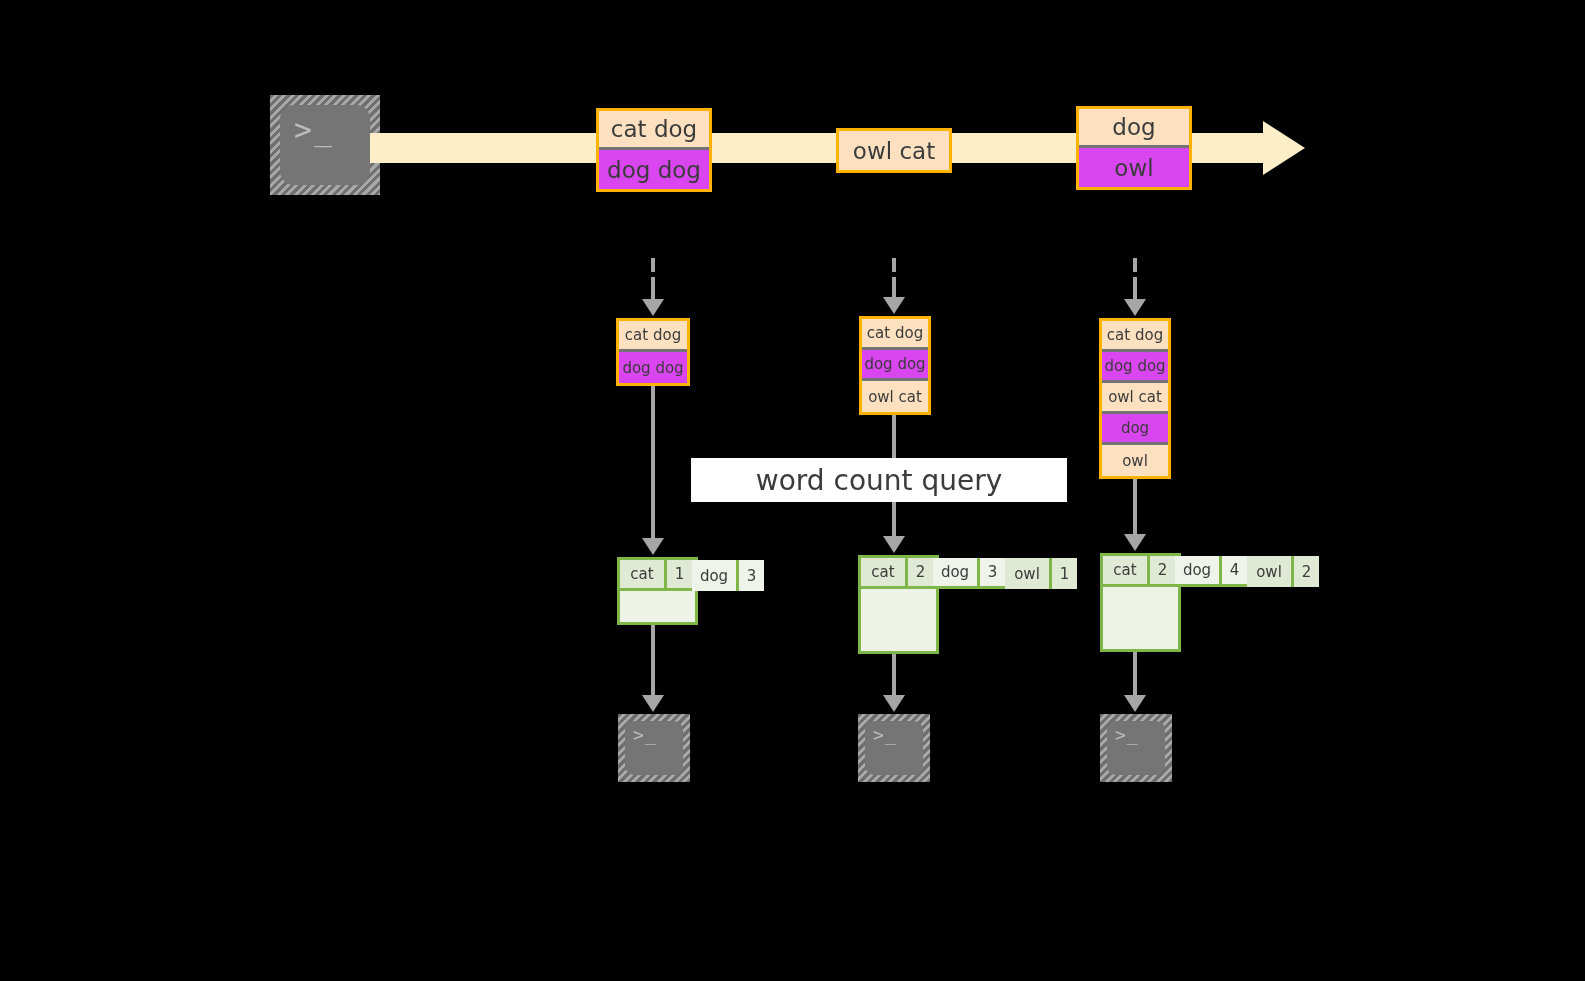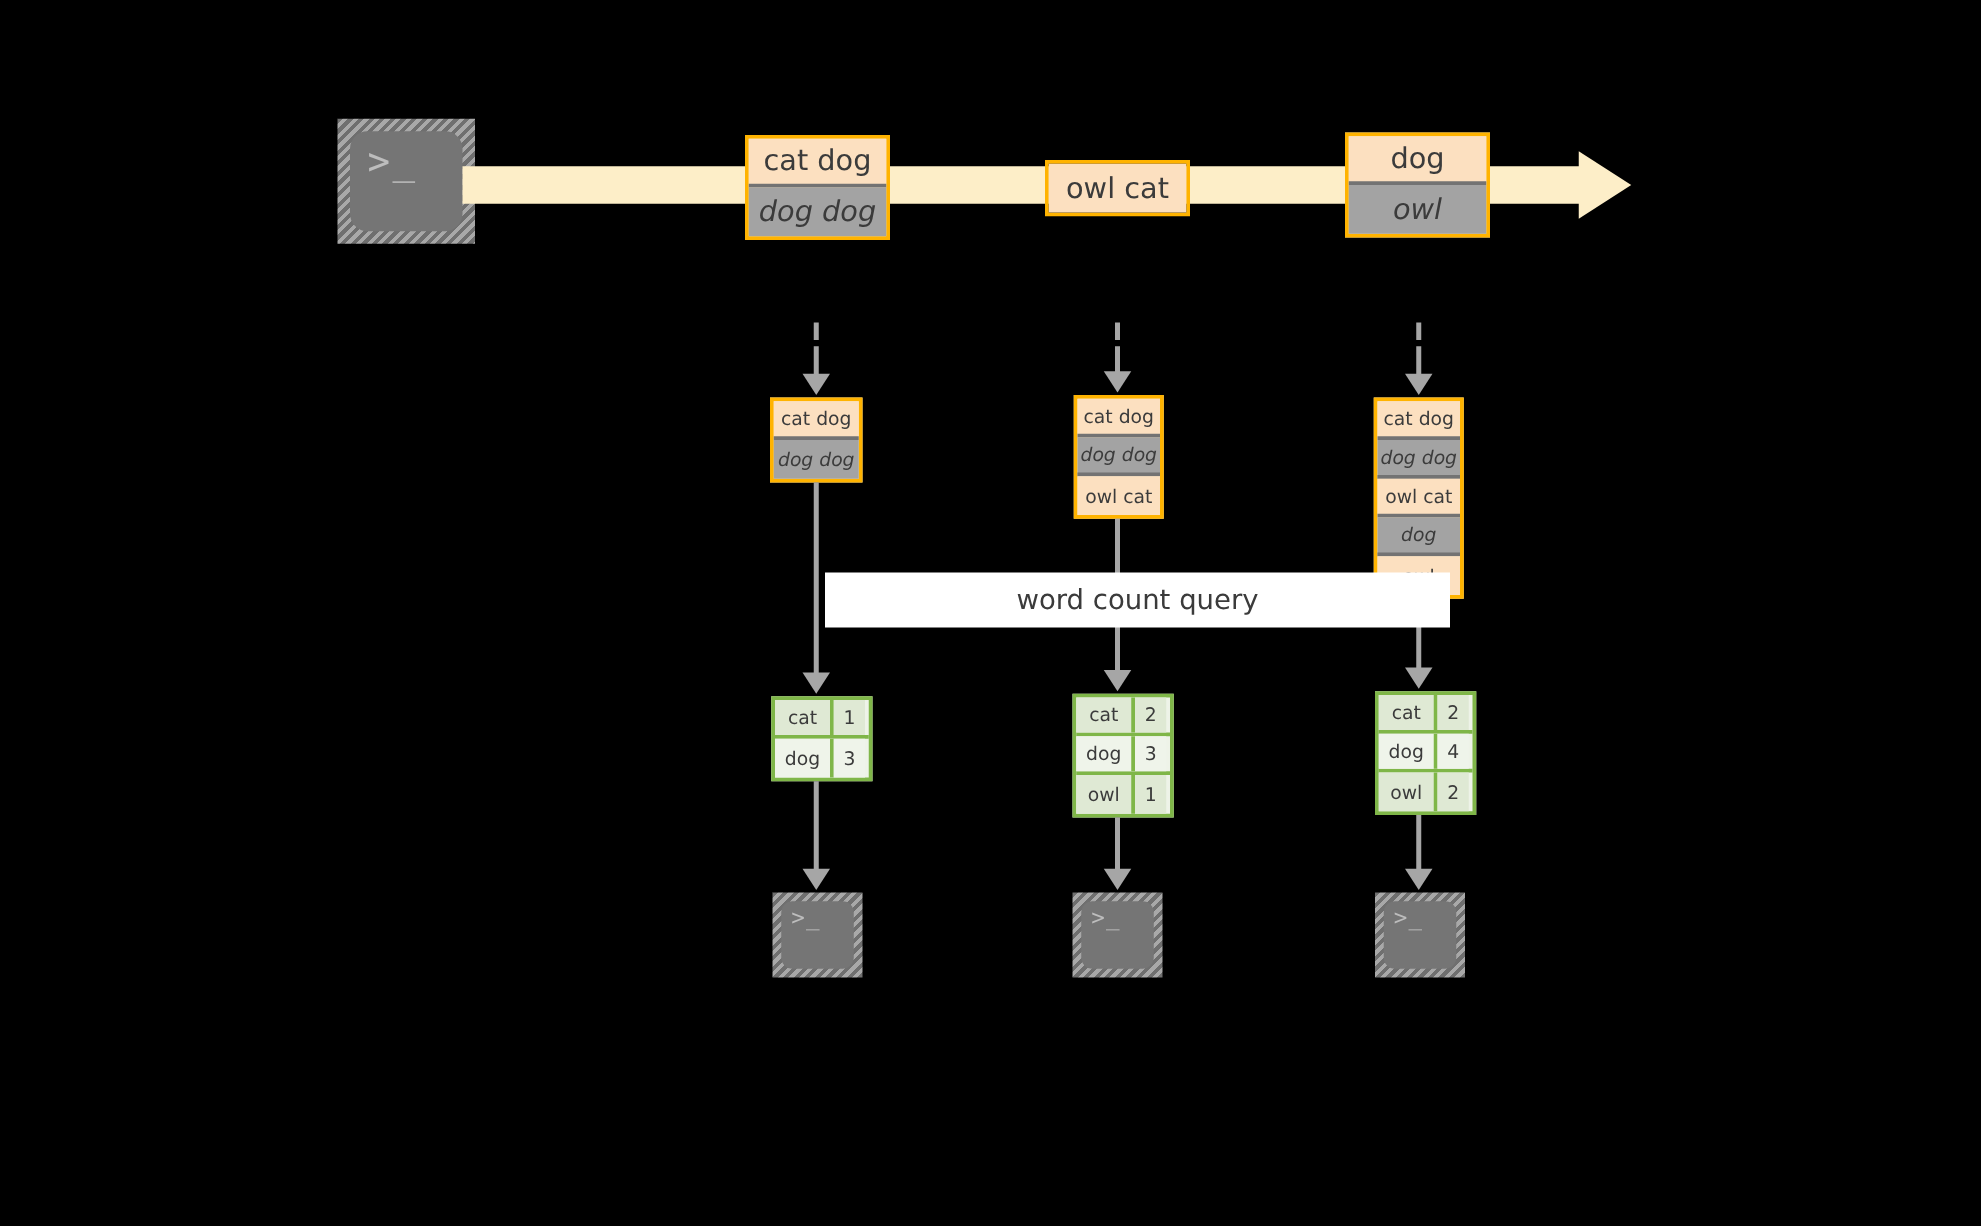--- a/index.html
+++ b/index.html
@@ -80,35 +80,35 @@
     box-sizing: border-box;
     display: flex;
     align-items: center;
     justify-content: center;
     color: #3b3b3b;
     white-space: nowrap;
     border-bottom: 3px solid #737373;
   }
   .recbox .row:last-child { border-bottom: none; }
   .recbox .row.shade  { background: #fce0c0; }
-  .recbox .row.plain  { background: #a3a3a3; font-style: italic; }
+  .recbox .row.plain  { background: #d946ef; }
 
   
   .recbox.big .row { height: 39px; font-size: 23px; }
   
   .recbox.small .row { height: 31px; font-size: 15px; }
 
   
   .counttable {
     position: absolute;
     box-sizing: border-box;
     border: 3px solid #7fb648;
     background: #eef3e8;
     display: flex;
-    flex-direction: column;
+    flex-direction: row;
   }
   .counttable .crow {
     display: flex;
     height: 31px;
     border-bottom: 3px solid #7fb648;
     box-sizing: border-box;
   }
   .counttable .crow:last-child { border-bottom: none; }
   .counttable .crow.shade .cell { background: #dfe9d4; }
   .counttable .crow.plain .cell { background: #eff4ea; }
@@ -277,17 +277,17 @@
   </div>
 
   <div class="gline" style="left:1133px; top:652px; height:45px;"></div>
   <div class="ghead" style="left:1124px; top:695px;"></div>
 
   <div class="terminal small" style="left:1100px; top:714px; width:72px; height:68px;">
     <div class="inner"></div>
     <div class="prompt">&gt;_</div>
   </div>
 
-  <div class="querylabel" style="left:660px; top:458px; width:500px; height:44px; font-size:22px;">
+  <div class="querylabel" style="left:691px; top:458px; width:376px; height:44px; font-size:28px;">
     <span>word count query</span>
   </div>
 
 </div>
 
 </body></html>

